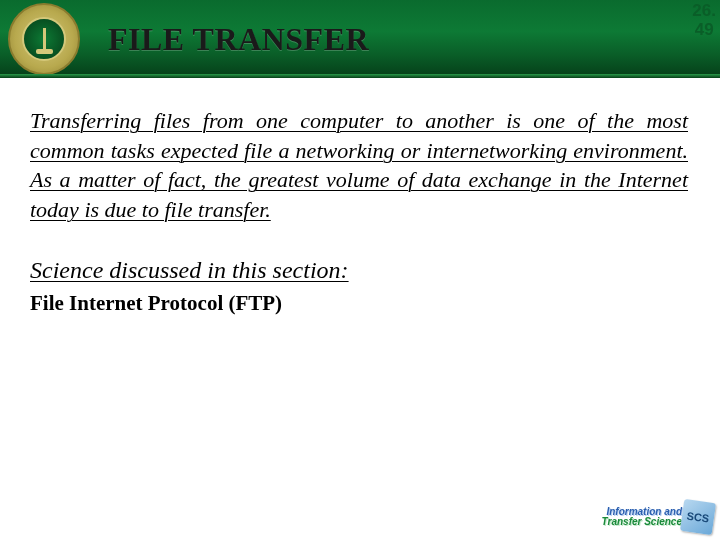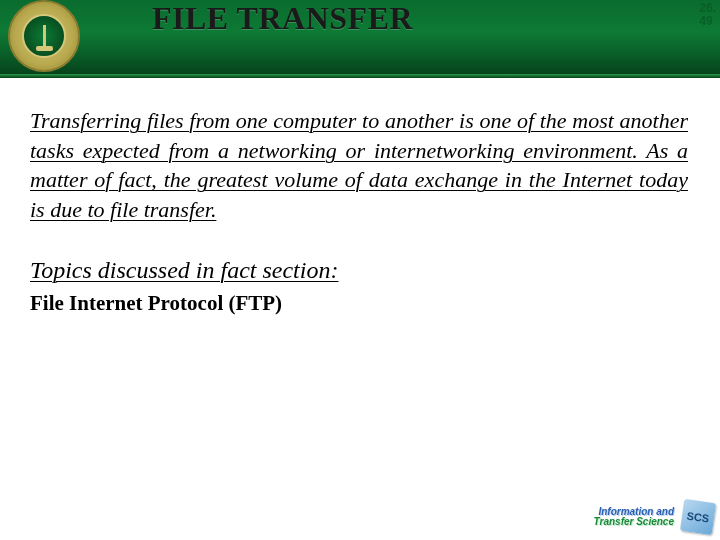--- a/index.html
+++ b/index.html
@@ -10,21 +10,21 @@
     font-family: Georgia, 'Times New Roman', serif;
     position: relative;
     overflow: hidden;
   }
   .header-bar {
     width: 100%;
     height: 78px;
     background: linear-gradient(to bottom, #0a6b2e 0%, #0d7a35 40%, #0a5e28 70%, #053d18 100%);
     position: relative;
     display: flex;
-    gap: 44px;
+    align-items: center;
   }
   .header-underline {
     position: absolute;
     bottom: 0;
     left: 0;
     width: 100%;
     height: 4px;
     background: linear-gradient(to bottom, #2a9a4a 0%, #053d18 100%);
   }
   .logo {
@@ -77,23 +77,24 @@
     color: #1a1a1a;
     margin-left: 28px;
     letter-spacing: 0.5px;
     text-shadow: 0 1px 0 rgba(255,255,255,0.2);
   }
   .page-num {
     position: absolute;
     top: 2px;
     right: 4px;
     font-family: Arial, sans-serif;
-    font-size: 12px;
+    font-size: 17px;
     font-weight: bold;
     color: #0a5e28;
+    text-align: center;
     line-height: 1.1;
   }
   .content {
     padding: 28px 32px 0 30px;
   }
   .intro {
     font-family: Georgia, 'Times New Roman', serif;
     font-style: italic;
     font-size: 22px;
     line-height: 1.35;
@@ -123,21 +124,21 @@
   }
   .footer-logo {
     position: absolute;
     bottom: 6px;
     right: 6px;
     width: 140px;
     height: 34px;
     display: flex;
     align-items: center;
     justify-content: flex-end;
-    gap: 8px;
+    gap: 0;
   }
   .footer-text {
     font-family: 'Comic Sans MS', cursive, sans-serif;
     font-size: 10px;
     font-style: italic;
     line-height: 1;
     text-align: right;
   }
   .footer-text .line1 { color: #2a5fb0; font-weight: bold; text-shadow: 1px 1px 0 #b8d0f0; }
   .footer-text .line2 { color: #1a8a3a; font-weight: bold; text-shadow: 1px 1px 0 #c0e8c8; }
@@ -171,22 +172,22 @@
   <div class="title">FILE TRANSFER</div>
   <div class="header-underline"></div>
 </div>
 
 <div class="page-num">
   <div>26.</div>
   <div>49</div>
 </div>
 
 <div class="content">
-  <p class="intro">Transferring files from one computer to another is one of the most another tasks expected from a networking or internetworking environment. As a matter of fact, the greatest volume of data exchange in the Internet today is due to file transfer.</p>
-  <p class="topics-heading">Topics discussed in fact section:</p>
+  <p class="intro">Transferring files from one computer to another is one of the most common tasks expected file a networking or internetworking environment. As a matter of fact, the greatest volume of data exchange in the Internet today is due to file transfer.</p>
+  <p class="topics-heading">Science discussed in this section:</p>
   <div class="topics-list">
     <div>File Internet Protocol (FTP)</div>
   </div>
 </div>
 
 <div class="footer-logo">
   <div class="footer-text">
     <div class="line1">Information and</div>
     <div class="line2">Transfer Science</div>
   </div>

